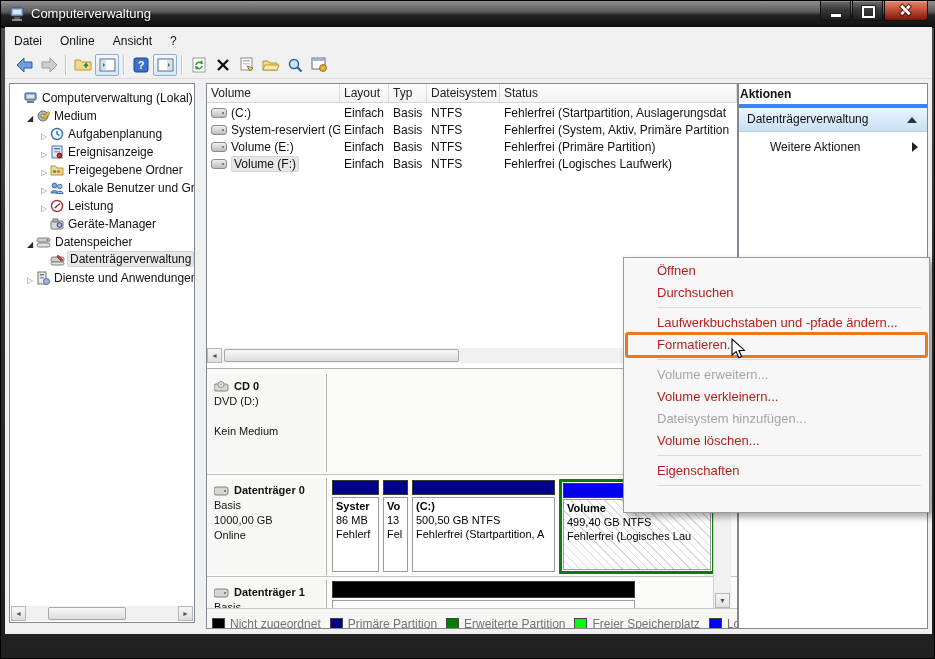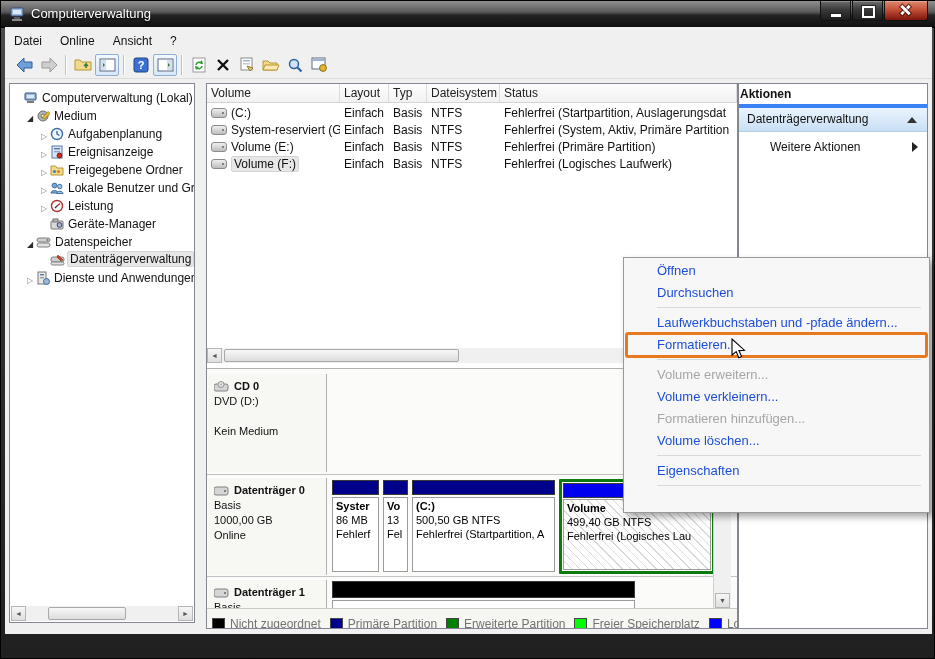--- a/index.html
+++ b/index.html
@@ -88,21 +88,21 @@
   .agroup{height:23px;line-height:23px;padding-left:8px;background:linear-gradient(#eaf4fd,#c9dff6);
     border-bottom:1px solid #b7cde2;position:relative}
   .agroup .up{position:absolute;right:10px;top:9px;width:0;height:0;
     border-left:5px solid transparent;border-right:5px solid transparent;border-bottom:6px solid #333}
   .amore{height:22px;line-height:22px;padding-left:31px;position:relative;margin-top:4px}
   .amore .rt{position:absolute;right:9px;top:6px;width:0;height:0;
     border-top:5px solid transparent;border-bottom:5px solid transparent;border-left:6px solid #222}
   
   .cmenu{position:absolute;left:622px;top:256px;width:307px;height:256px;background:#f7f7f7;
     border:1px solid #9a9a9a;box-shadow:4px 4px 7px rgba(0,0,0,.35);padding-top:2px;box-sizing:border-box;z-index:20}
-  .mi{height:22px;line-height:22px;padding-left:33px;font-size:13px;color:#1d4ed8;white-space:nowrap}
+  .mi{height:22px;line-height:22px;padding-left:33px;font-size:13px;color:#b91c1c;white-space:nowrap}
   .mi.dis{color:#a6a6a6}
   .msep{height:8px;position:relative}
   .msep:before{content:"";position:absolute;left:33px;right:8px;top:3px;border-top:1px solid #d9d9d9}
   .hibox{position:absolute;left:1px;right:1px;top:74px;height:26px;border:3px solid #e8791e;
     border-radius:3px;box-sizing:border-box;z-index:25}
   .cursor{position:absolute;left:729px;top:337px;z-index:30}
   svg{display:block}
 </style>
 </head>
 <body>
@@ -535,21 +535,21 @@
 
   <div class="cmenu">
     <div class="mi">Öffnen</div>
     <div class="mi">Durchsuchen</div>
     <div class="msep"></div>
     <div class="mi">Laufwerkbuchstaben und -pfade ändern...</div>
     <div class="mi">Formatieren...</div>
     <div class="msep"></div>
     <div class="mi dis">Volume erweitern...</div>
     <div class="mi">Volume verkleinern...</div>
-    <div class="mi dis">Formatieren hinzufügen...</div>
+    <div class="mi dis">Dateisystem hinzufügen...</div>
     <div class="mi">Volume löschen...</div>
     <div class="msep"></div>
     <div class="mi">Eigenschaften</div>
     <div class="msep"></div>
     <div class="hibox"></div>
   </div>
 
   <svg class="cursor" width="18" height="24">
     <path d="M2,1 L2,17 L6.2,13.6 L8.8,19.8 L11.6,18.5 L8.9,12.6 L14.4,12.2 Z" fill="#fff" stroke="#000" stroke-width="1.1"></path>
   </svg>

